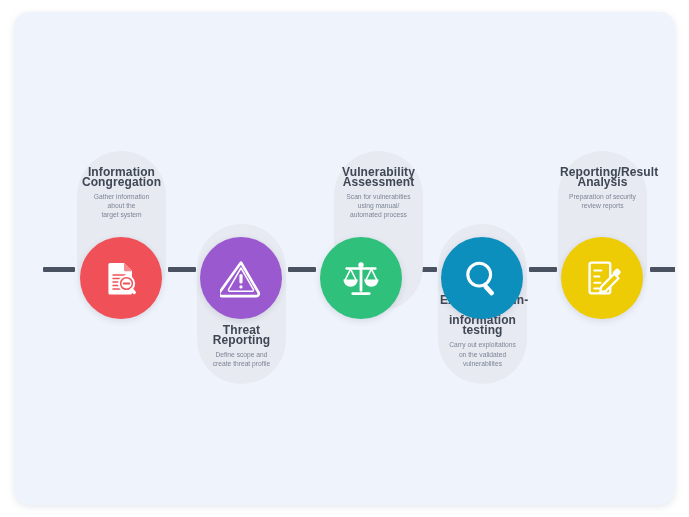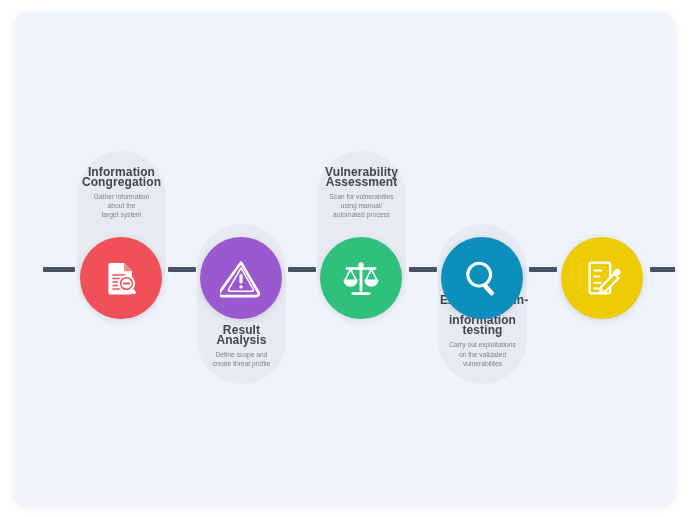--- a/index.html
+++ b/index.html
@@ -83,21 +83,21 @@
     display: flex;
     align-items: center;
     justify-content: center;
     box-shadow: 0 2px 6px rgba(80,90,120,0.16);
   }
   .icon-circle svg { display: block; }
 
   
   #stage-1 { left: 63px;  top: 139px; }
   #stage-2 { left: 183px; top: 212px; }
-  #stage-3 { left: 303px; top: 139px; }
+  #stage-3 { left: 320px; top: 139px; }
   #stage-4 { left: 424px; top: 212px; }
   #stage-5 { left: 544px; top: 139px; }
 
   #circle-1 { left: 66px;  top: 225px; }
   #circle-2 { left: 186px; top: 225px; }
   #circle-3 { left: 306px; top: 225px; }
   #circle-4 { left: 427px; top: 225px; }
   #circle-5 { left: 547px; top: 225px; }
 
   #rail-0 { left: 29px;  width: 32px; }
@@ -144,21 +144,21 @@
         <circle cx="25.5" cy="25.5" r="6.6" fill="#f05158"></circle>
         <circle cx="25.5" cy="25.5" r="5.1" fill="#ffffff"></circle>
         <rect x="21.8" y="24.6" width="7.4" height="1.9" rx="0.9" fill="#f05158"></rect>
         <rect x="30.1" y="29.4" width="3.6" height="7.2" rx="1.8" transform="rotate(-42 31.9 33)" fill="#ffffff"></rect>
       </svg>
     </span>
   </div>
 
   <div class="stage down" id="stage-2">
     <div class="stage-text">
-      <div class="stage-title">Result Analysis</div>
+      <div class="stage-title">Threat Reporting</div>
       <div class="stage-desc">Define scope and
 create threat profile</div>
     </div>
   </div>
   <div class="icon-circle" id="circle-2" style="background:#9b59cf">
     <span>
       <svg width="42" height="42" viewBox="0 0 42 42">
         <path d="M21 5.5 L38.5 35.5 a2.4 2.4 0 0 1 -2.1 3.6 h-34.8 a2.4 2.4 0 0 1 -2.1 -3.6 z" fill="none" stroke="#ffffff" stroke-width="2.6" stroke-linejoin="round"></path>
         <path d="M21 11 L33.4 32.3 a1.3 1.3 0 0 1 -1.1 1.9 h-22.6 a1.3 1.3 0 0 1 -1.1 -1.9 z" fill="none" stroke="#ffffff" stroke-width="1.5" stroke-linejoin="round"></path>
         <rect x="19.4" y="17" width="3.2" height="9.6" rx="1.6" fill="#ffffff"></rect>
@@ -208,20 +208,28 @@
   </div>
   <div class="icon-circle" id="circle-4" style="background:#0d8fbe">
     <span>
       <svg width="40" height="40" viewBox="0 0 40 40">
         <circle cx="17.2" cy="16.6" r="11.4" fill="none" stroke="#ffffff" stroke-width="3.1"></circle>
         <rect x="24.4" y="25.2" width="4.6" height="13.4" rx="2.3" transform="rotate(-43 26.7 31.9)" fill="#ffffff"></rect>
       </svg>
     </span>
   </div>
 
+  <div class="stage up" id="stage-5">
+    <div class="stage-text">
+      <div class="stage-title">Reporting/Result
+Analysis</div>
+      <div class="stage-desc">Preparation of security
+review reports</div>
+    </div>
+  </div>
   <div class="icon-circle" id="circle-5" style="background:#edcc06">
     <span>
       <svg width="40" height="40" viewBox="0 0 40 40">
         <rect x="7.6" y="4.6" width="20.6" height="30.8" rx="1.8" fill="none" stroke="#ffffff" stroke-width="2.4"></rect>
         <g stroke="#ffffff" stroke-width="2" stroke-linecap="round">
           <line x1="12.3" y1="12.4" x2="19.4" y2="12.4"></line>
           <line x1="12.3" y1="18.6" x2="17.4" y2="18.6"></line>
           <line x1="12.3" y1="24.8" x2="18.4" y2="24.8"></line>
           <line x1="12.3" y1="30.4" x2="21.4" y2="30.4"></line>
         </g>

